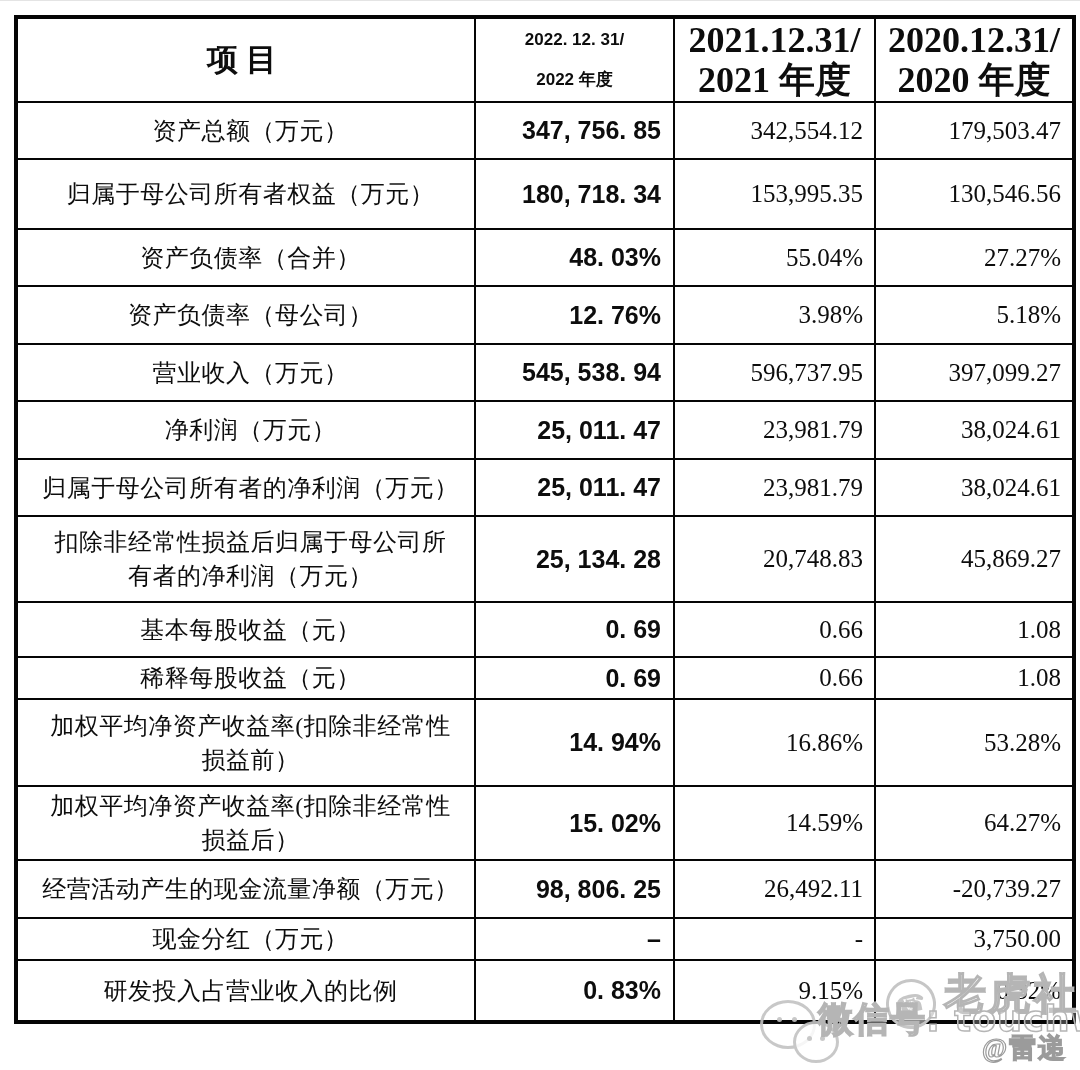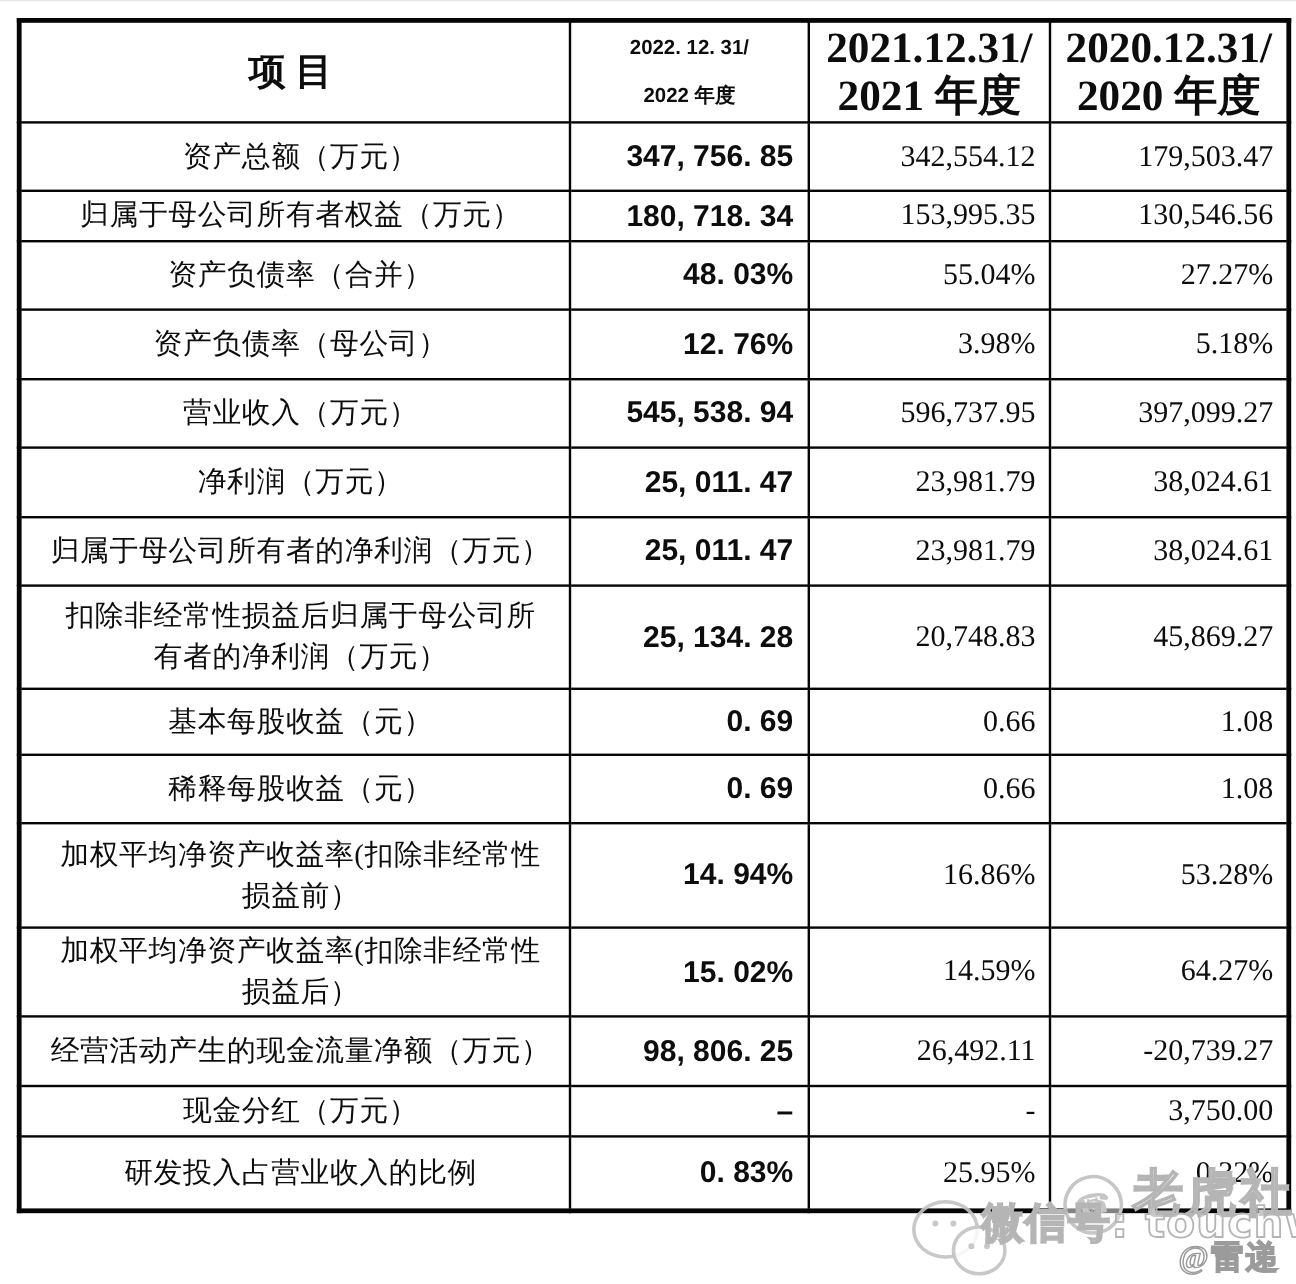--- a/index.html
+++ b/index.html
@@ -80,21 +80,21 @@
         </th>
       </tr>
     </thead>
     <tbody id="tbody">
         <tr style="height: 57px;">
           <td class="c-item nw">资产总额（万元）</td>
           <td class="c-2022">347, 756. 85</td>
           <td class="c-num">342,554.12</td>
           <td class="c-num">179,503.47</td>
         </tr>
-        <tr style="height: 42px;">
+        <tr style="height: 70px;">
           <td class="c-item nw">归属于母公司所有者权益（万元）</td>
           <td class="c-2022">180, 718. 34</td>
           <td class="c-num">153,995.35</td>
           <td class="c-num">130,546.56</td>
         </tr>
         <tr style="height: 57px;">
           <td class="c-item nw">资产负债率（合并）</td>
           <td class="c-2022">48. 03%</td>
           <td class="c-num">55.04%</td>
           <td class="c-num">27.27%</td>
@@ -128,21 +128,21 @@
           <td class="c-2022">25, 134. 28</td>
           <td class="c-num">20,748.83</td>
           <td class="c-num">45,869.27</td>
         </tr>
         <tr style="height: 55px;">
           <td class="c-item nw">基本每股收益（元）</td>
           <td class="c-2022">0. 69</td>
           <td class="c-num">0.66</td>
           <td class="c-num">1.08</td>
         </tr>
-        <tr style="height: 57px;">
+        <tr style="height: 42px;">
           <td class="c-item nw">稀释每股收益（元）</td>
           <td class="c-2022">0. 69</td>
           <td class="c-num">0.66</td>
           <td class="c-num">1.08</td>
         </tr>
         <tr style="height: 87px;">
           <td class="c-item">加权平均净资产收益率(扣除非经常性<br>损益前）</td>
           <td class="c-2022">14. 94%</td>
           <td class="c-num">16.86%</td>
           <td class="c-num">53.28%</td>
@@ -161,21 +161,21 @@
         </tr>
         <tr style="height: 42px;">
           <td class="c-item nw">现金分红（万元）</td>
           <td class="c-2022">–</td>
           <td class="c-num">-</td>
           <td class="c-num">3,750.00</td>
         </tr>
         <tr style="height: 62px;">
           <td class="c-item nw">研发投入占营业收入的比例</td>
           <td class="c-2022">0. 83%</td>
-          <td class="c-num">25.95%</td>
+          <td class="c-num">9.15%</td>
           <td class="c-num">0.32%</td>
         </tr>
       </tbody>
   </table>
 
   <div class="wm wm-wechat">
     <div class="bub big">
       <div class="eye e1"></div>
         <div class="eye e2"></div>
     </div>

